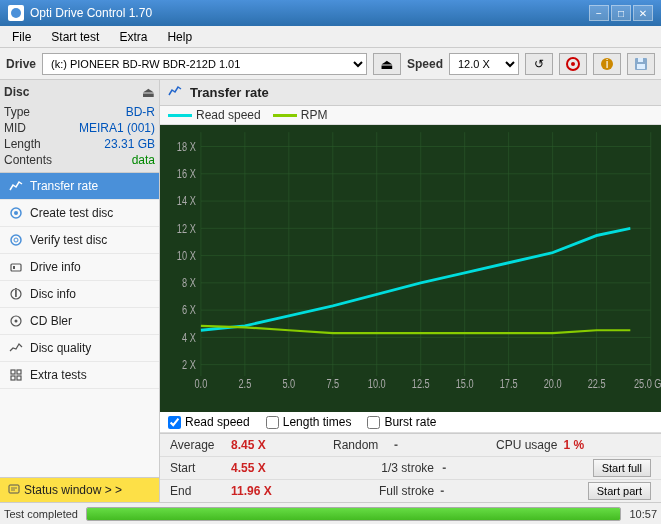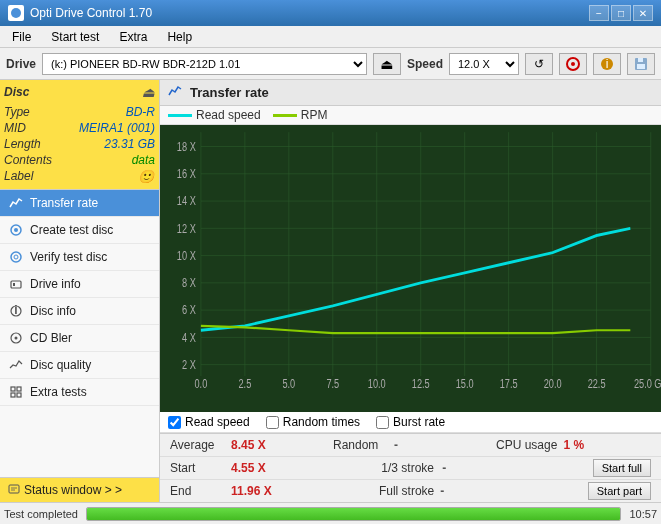--- a/index.html
+++ b/index.html
@@ -91,22 +91,21 @@
       background: #f8f8f8;
       border-right: 1px solid #ccc;
       display: flex;
       flex-direction: column;
       overflow: hidden;
       flex-shrink: 0;
     }
     .disc-panel {
       border-bottom: 1px solid #ccc;
       padding: 4px;
-      background: #fde047;
-      font-style: italic;
+      background: #e5e5e5;
     }
     .disc-panel-header {
       display: flex;
       align-items: center;
       justify-content: space-between;
       margin-bottom: 4px;
     }
     .disc-label { font-weight: 700; font-size: 12px; color: #333; }
     .disc-eject-icon { font-size: 14px; color: #555; cursor: pointer; }
     .disc-info-row {
@@ -322,24 +321,20 @@
         <span class="disc-info-val">MEIRA1 (001)</span>
       </div>
       <div class="disc-info-row">
         <span class="disc-info-key">Length</span>
         <span class="disc-info-val">23.31 GB</span>
       </div>
       <div class="disc-info-row">
         <span class="disc-info-key">Contents</span>
         <span class="disc-info-val green">data</span>
       </div>
-      <div class="disc-info-row">
-        <span class="disc-info-key">Label</span>
-        <span style="font-size:13px;">🙂</span>
-      </div>
     </div>
 
     <div class="nav-items">
 
       <div class="nav-item active">
         <div class="nav-icon">
           <svg width="14" height="14" viewBox="0 0 14 14">
               <polyline points="1,11 4,6 7,8 10,3 13,5" fill="none" stroke="white" stroke-width="1.5"></polyline>
             </svg>
         </div>
@@ -506,21 +501,21 @@
       </svg>
     </div>
 
     <div class="checkboxes-row">
       <div class="checkbox-item">
         <input type="checkbox" checked="" id="cb-read" style="">
         <label for="cb-read">Read speed</label>
       </div>
       <div class="checkbox-item">
         <input type="checkbox" id="cb-access" style="">
-        <label for="cb-access">Random times</label>
+        <label for="cb-access">Length times</label>
       </div>
       <div class="checkbox-item">
         <input type="checkbox" id="cb-burst" style="">
         <label for="cb-burst">Burst rate</label>
       </div>
     </div>
 
     <div style="background:#f0f0f0; border-top:1px solid #ccc;">
 
       <div style="display:flex; align-items:flex-start; padding:2px 6px; border-bottom:1px solid #ddd;">

